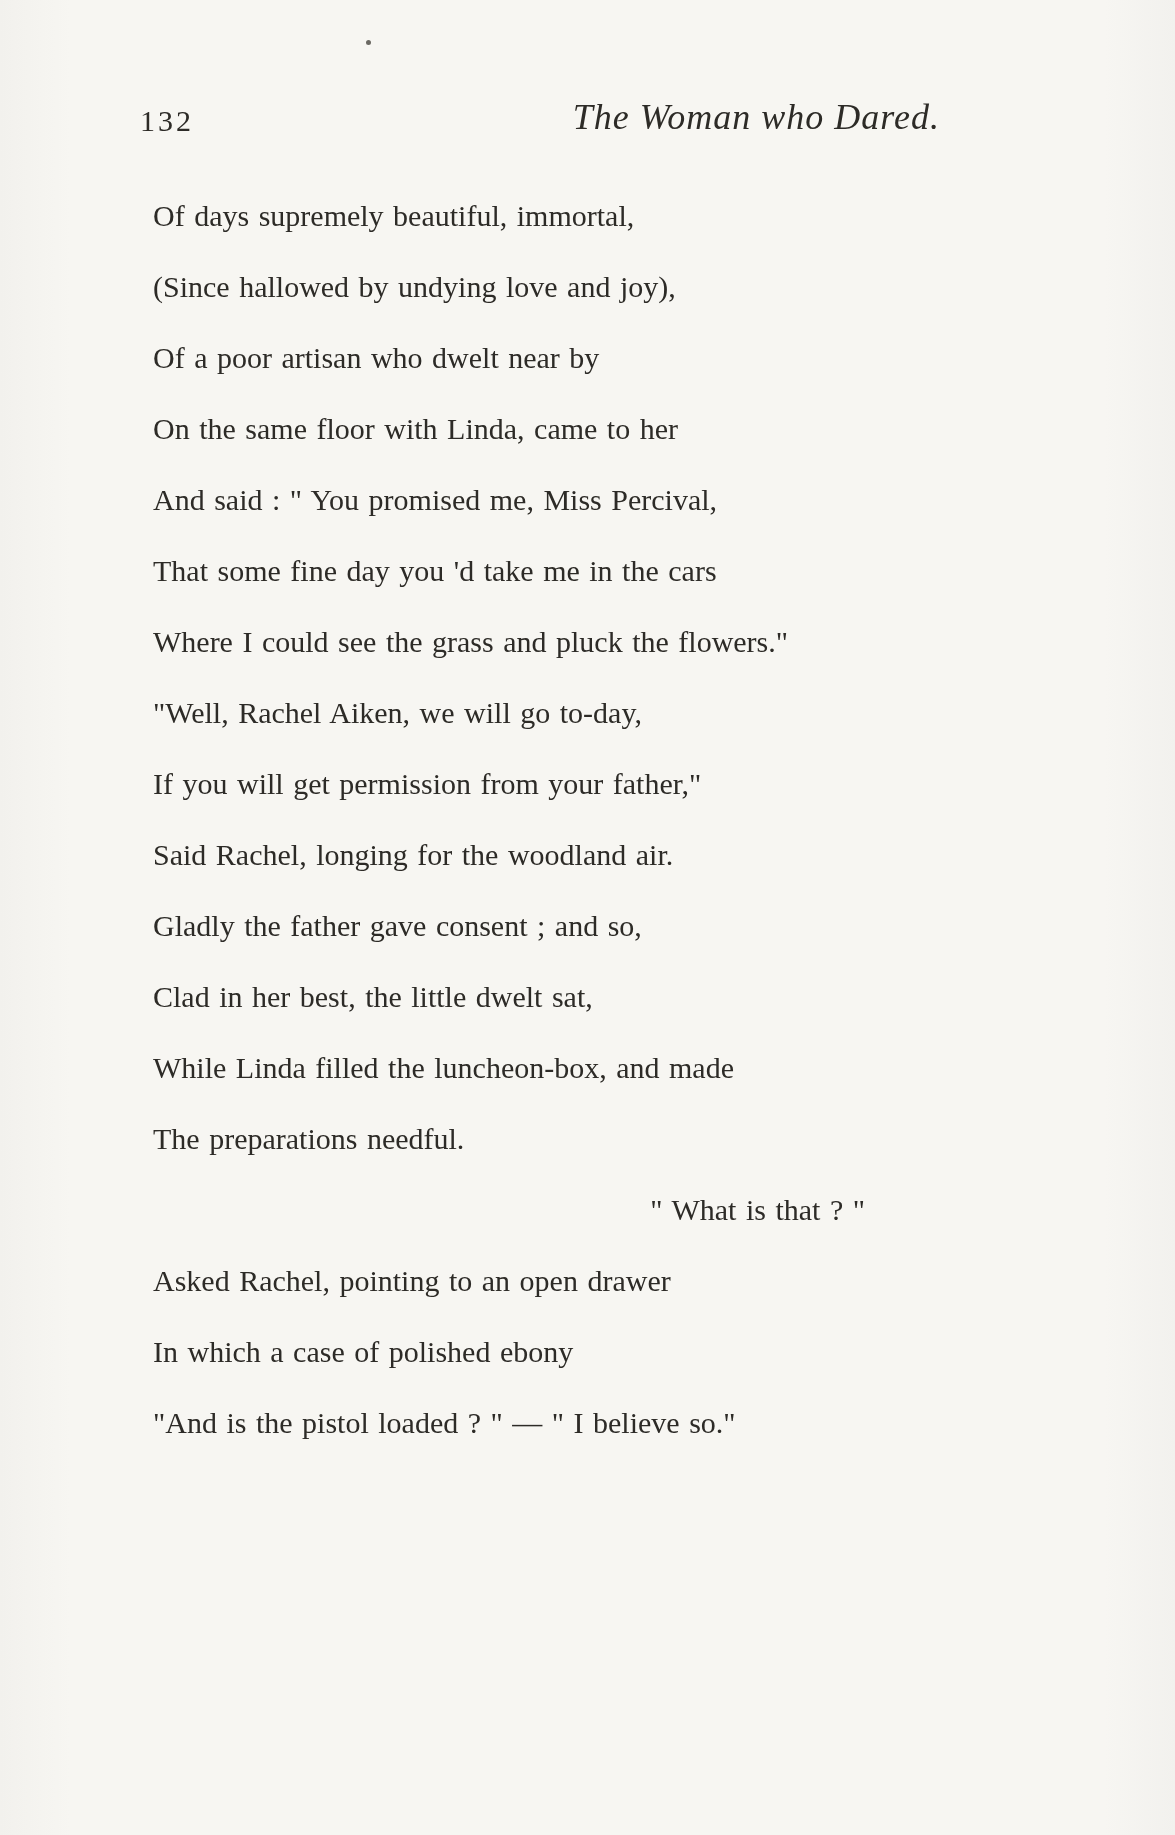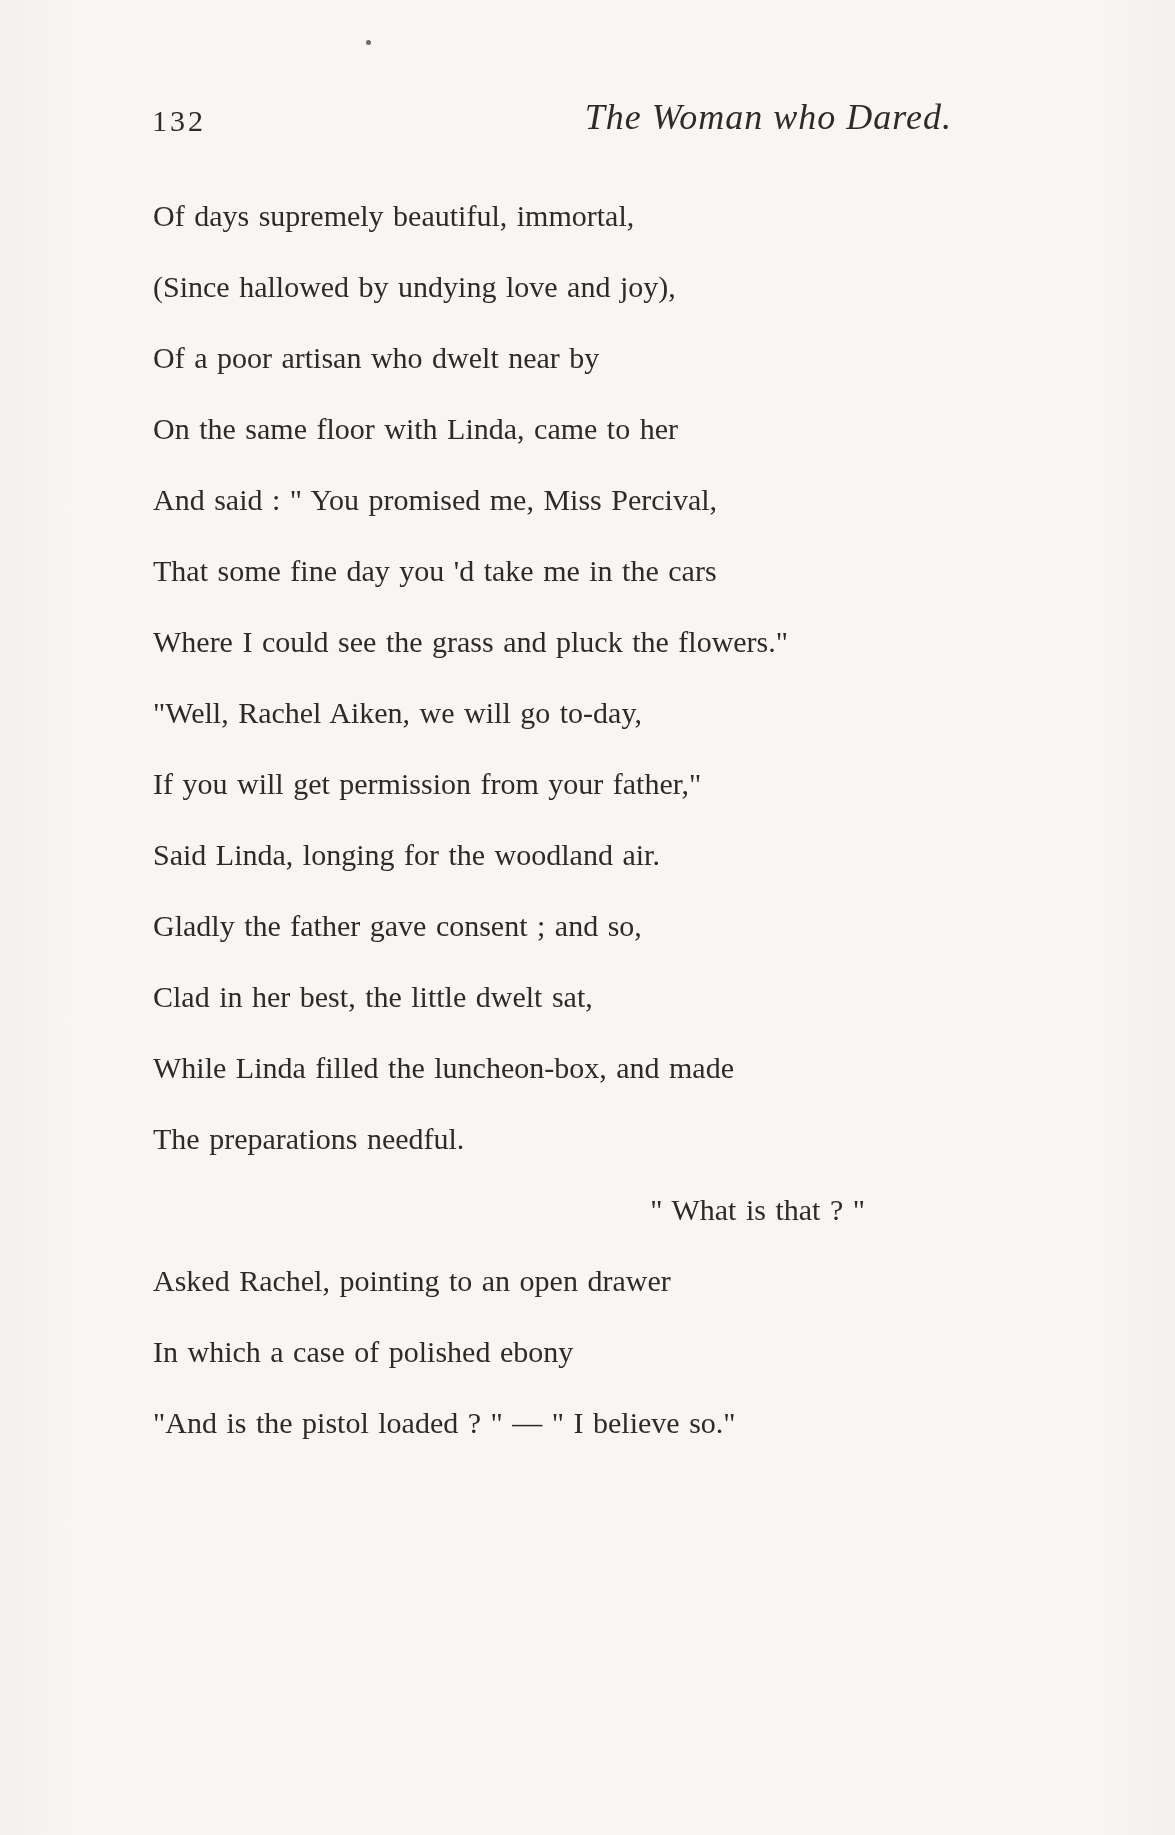--- a/index.html
+++ b/index.html
@@ -25,21 +25,21 @@
     left: 366px;
     top: 40px;
     width: 5px;
     height: 5px;
     border-radius: 50%;
     background: #6b6963;
   }
   .page-header {
     position: absolute;
     top: 96px;
-    left: 152px;
+    left: 140px;
     width: 800px;
     height: 50px;
   }
   .page-number {
     position: absolute;
     left: 0;
     top: 8px;
     font-size: 30px;
     letter-spacing: 3px;
   }
@@ -83,21 +83,21 @@
   <main class="poem">
     <p class="line">Of days supremely beautiful, immortal,</p>
     <p class="line">(Since hallowed by undying love and joy),</p>
     <p class="line">Of a poor artisan who dwelt near by</p>
     <p class="line">On the same floor with Linda, came to her</p>
     <p class="line">And said : " You promised me, Miss Percival,</p>
     <p class="line">That some fine day you 'd take me in the cars</p>
     <p class="line">Where I could see the grass and pluck the flowers."</p>
     <p class="line">"Well, Rachel Aiken, we will go to-day,</p>
     <p class="line">If you will get permission from your father,"</p>
-    <p class="line">Said Linda, longing for the woodland air.</p>
+    <p class="line">Said Rachel, longing for the woodland air.</p>
     <p class="line">Gladly the father gave consent ; and so,</p>
     <p class="line">Clad in her best, the little dwelt sat,</p>
     <p class="line">While Linda filled the luncheon-box, and made</p>
     <p class="line">The preparations needful.</p>
     <p class="line align-right">" What is that ? "</p>
     <p class="line">Asked Rachel, pointing to an open drawer</p>
     <p class="line">In which a case of polished ebony</p>
     <p class="line">"And is the pistol loaded ? " — " I believe so."</p>
   </main>
 

